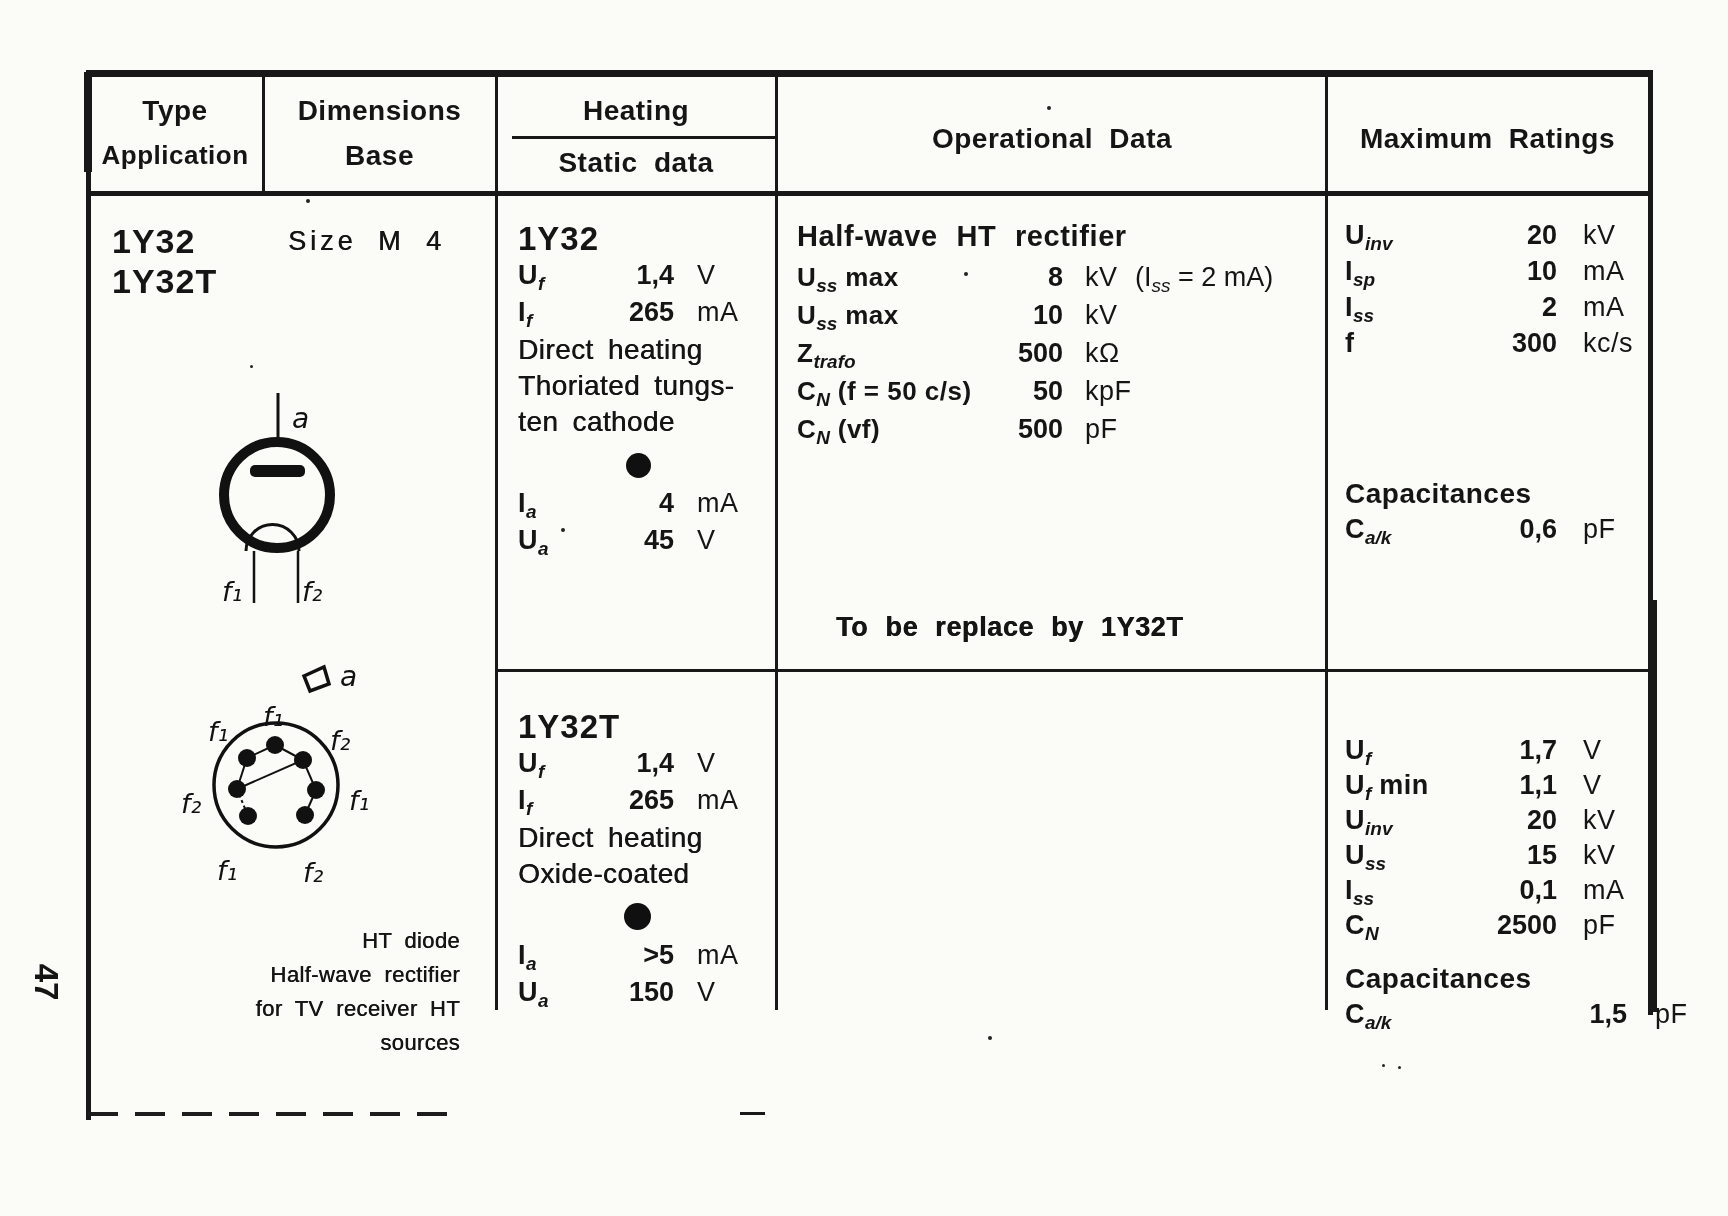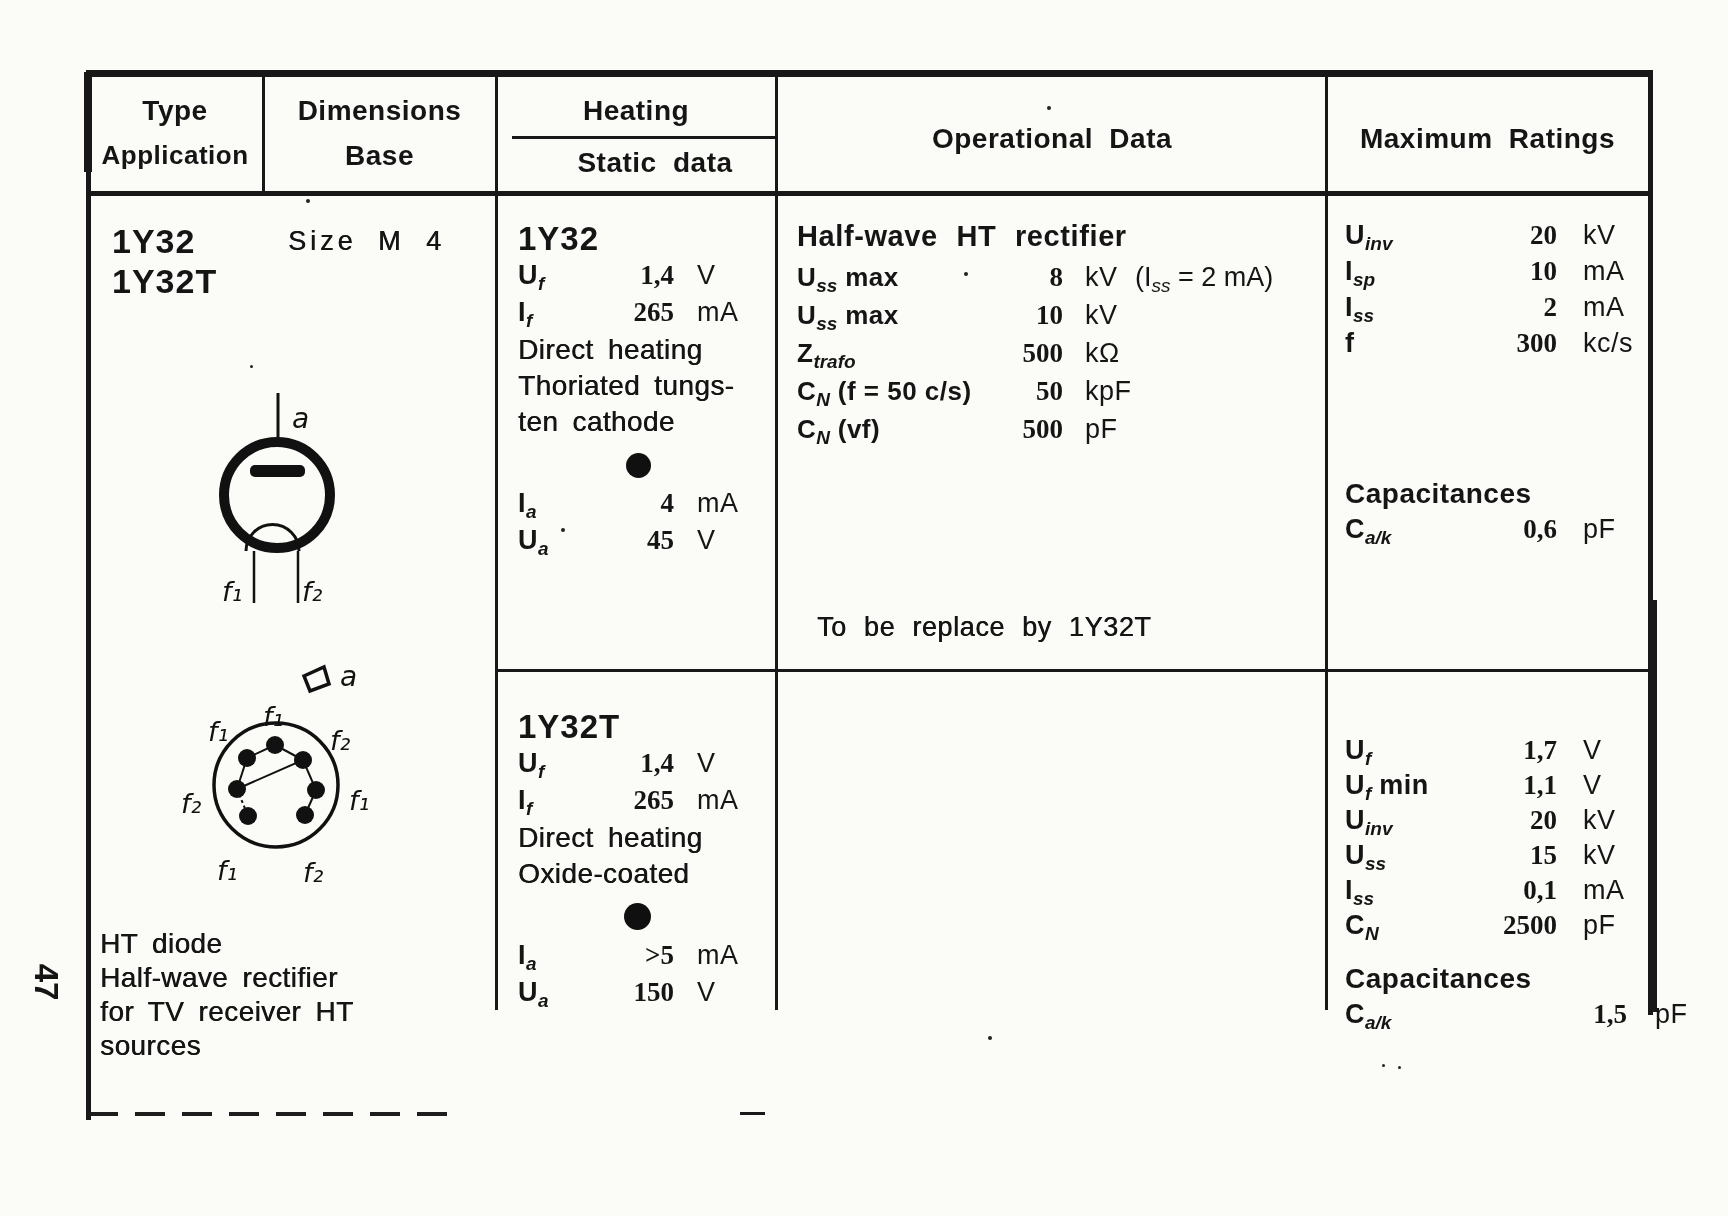--- a/index.html
+++ b/index.html
@@ -9,21 +9,21 @@
     font-family:"Liberation Sans","DejaVu Sans",sans-serif;
   }
   .gridline{position:absolute;background:#181818;}
   .hcell{position:absolute;text-align:center;font-weight:700;font-size:28px;letter-spacing:.5px;word-spacing:8px;}
   .hcell.small{font-size:26px;}
 
   
   .drow{position:relative;height:37px;}
   .lbl{font-weight:700;font-size:27px;letter-spacing:.5px;white-space:nowrap;}
   sub{font-style:italic;font-size:19px;line-height:0;letter-spacing:0;}
-  .val{position:absolute;top:0;text-align:right;font-weight:700;font-size:27px;white-space:nowrap;font-family:Liberation Serif, serif;}
+  .val{position:absolute;top:0;text-align:right;font-weight:700;font-size:27px;white-space:nowrap;}
   .unit{position:absolute;top:0;font-weight:400;font-size:27px;letter-spacing:.5px;white-space:nowrap;}
   .note{position:absolute;top:0;left:338px;font-weight:400;font-size:27px;white-space:nowrap;}
 
   .heat{position:absolute;left:518px;width:250px;}
   .heat .val{left:88px;width:68px;}
   .heat .unit{left:179px;}
   .op{position:absolute;left:797px;width:535px;}
   .op .drow{height:38px;}
   .op .lbl{font-size:26px;}
   .op .val{left:200px;width:66px;}
@@ -39,22 +39,22 @@
   .blk-title{font-weight:700;font-size:33px;letter-spacing:1px;height:40px;}
   .tline{font-size:28px;font-weight:400;letter-spacing:.4px;word-spacing:6px;text-shadow:.5px 0 0 currentColor;height:36px;}
   .captitle{font-weight:700;font-size:28px;letter-spacing:.5px;}
   .dotrow{position:relative;height:46px;}
   .inkdot{position:absolute;background:#101010;border-radius:50%;}
   .speck{position:absolute;background:#222;border-radius:50%;}
 
   .typebig{position:absolute;font-weight:700;font-size:34px;letter-spacing:1px;}
   .sizetxt{position:absolute;font-weight:400;font-size:27px;letter-spacing:4px;word-spacing:10px;text-shadow:.5px 0 0 currentColor;}
   .appblock{position:absolute;left:100px;top:928px;width:360px;}
-  .appblock .tline{height:34px;font-size:28px;}
-  .replace-note{position:absolute;left:817px;top:612px;font-weight:400;font-size:27px;letter-spacing:.6px;word-spacing:9px;text-shadow:.5px 0 0 currentColor;white-space:nowrap;}
+  .appblock .tline{height:34px;font-size:22px;text-align:right;}
+  .replace-note{position:absolute;left:836px;top:612px;font-weight:700;font-size:27px;letter-spacing:.6px;word-spacing:9px;text-shadow:.5px 0 0 currentColor;white-space:nowrap;}
   .pagenum{position:absolute;left:22px;top:958px;width:48px;height:48px;display:flex;align-items:center;justify-content:center;transform:rotate(90deg);font-weight:700;font-size:33px;}
   .dashline{position:absolute;height:4px;background:repeating-linear-gradient(90deg,#1d1d1d 0 30px,transparent 30px 47px);}
   svg text{font-family:"DejaVu Sans",sans-serif;}
 </style>
 </head>
 <body>
 
 <div>
 
   <div class="gridline" style="left:86px;top:70px;width:1567px;height:7px;"></div>
@@ -70,21 +70,21 @@
   <div class="gridline" style="left:512px;top:136px;width:263px;height:3px;"></div>
   <div class="gridline" style="left:498px;top:669px;width:277px;height:3px;"></div>
   <div class="gridline" style="left:778px;top:669px;width:547px;height:3px;"></div>
   <div class="gridline" style="left:1328px;top:669px;width:320px;height:3px;"></div>
 
   <div class="hcell" style="left:88px;top:95px;width:174px;">Type</div>
   <div class="hcell small" style="left:88px;top:140px;width:174px;">Application</div>
   <div class="hcell" style="left:264px;top:95px;width:231px;">Dimensions</div>
   <div class="hcell" style="left:264px;top:140px;width:231px;">Base</div>
   <div class="hcell" style="left:497px;top:95px;width:278px;">Heating</div>
-  <div class="hcell" style="left:516px;top:147px;width:278px;">Static data</div>
+  <div class="hcell" style="left:497px;top:147px;width:278px;">Static data</div>
   <div class="hcell" style="left:779px;top:123px;width:546px;">Operational Data</div>
   <div class="hcell" style="left:1327px;top:123px;width:321px;">Maximum Ratings</div>
 
   <div class="typebig" style="left:112px;top:222px;">1Y32</div>
   <div class="typebig" style="left:112px;top:262px;">1Y32T</div>
   <div class="sizetxt" style="left:288px;top:226px;">Size M 4</div>
 
   <svg style="position:absolute;left:180px;top:358px;" width="200" height="255" viewBox="0 0 200 255">
     <line x1="98" y1="35" x2="98" y2="85" stroke="#111" stroke-width="3"></line>
     <text x="112" y="70" font-size="28" font-style="italic" fill="#111">a</text>

